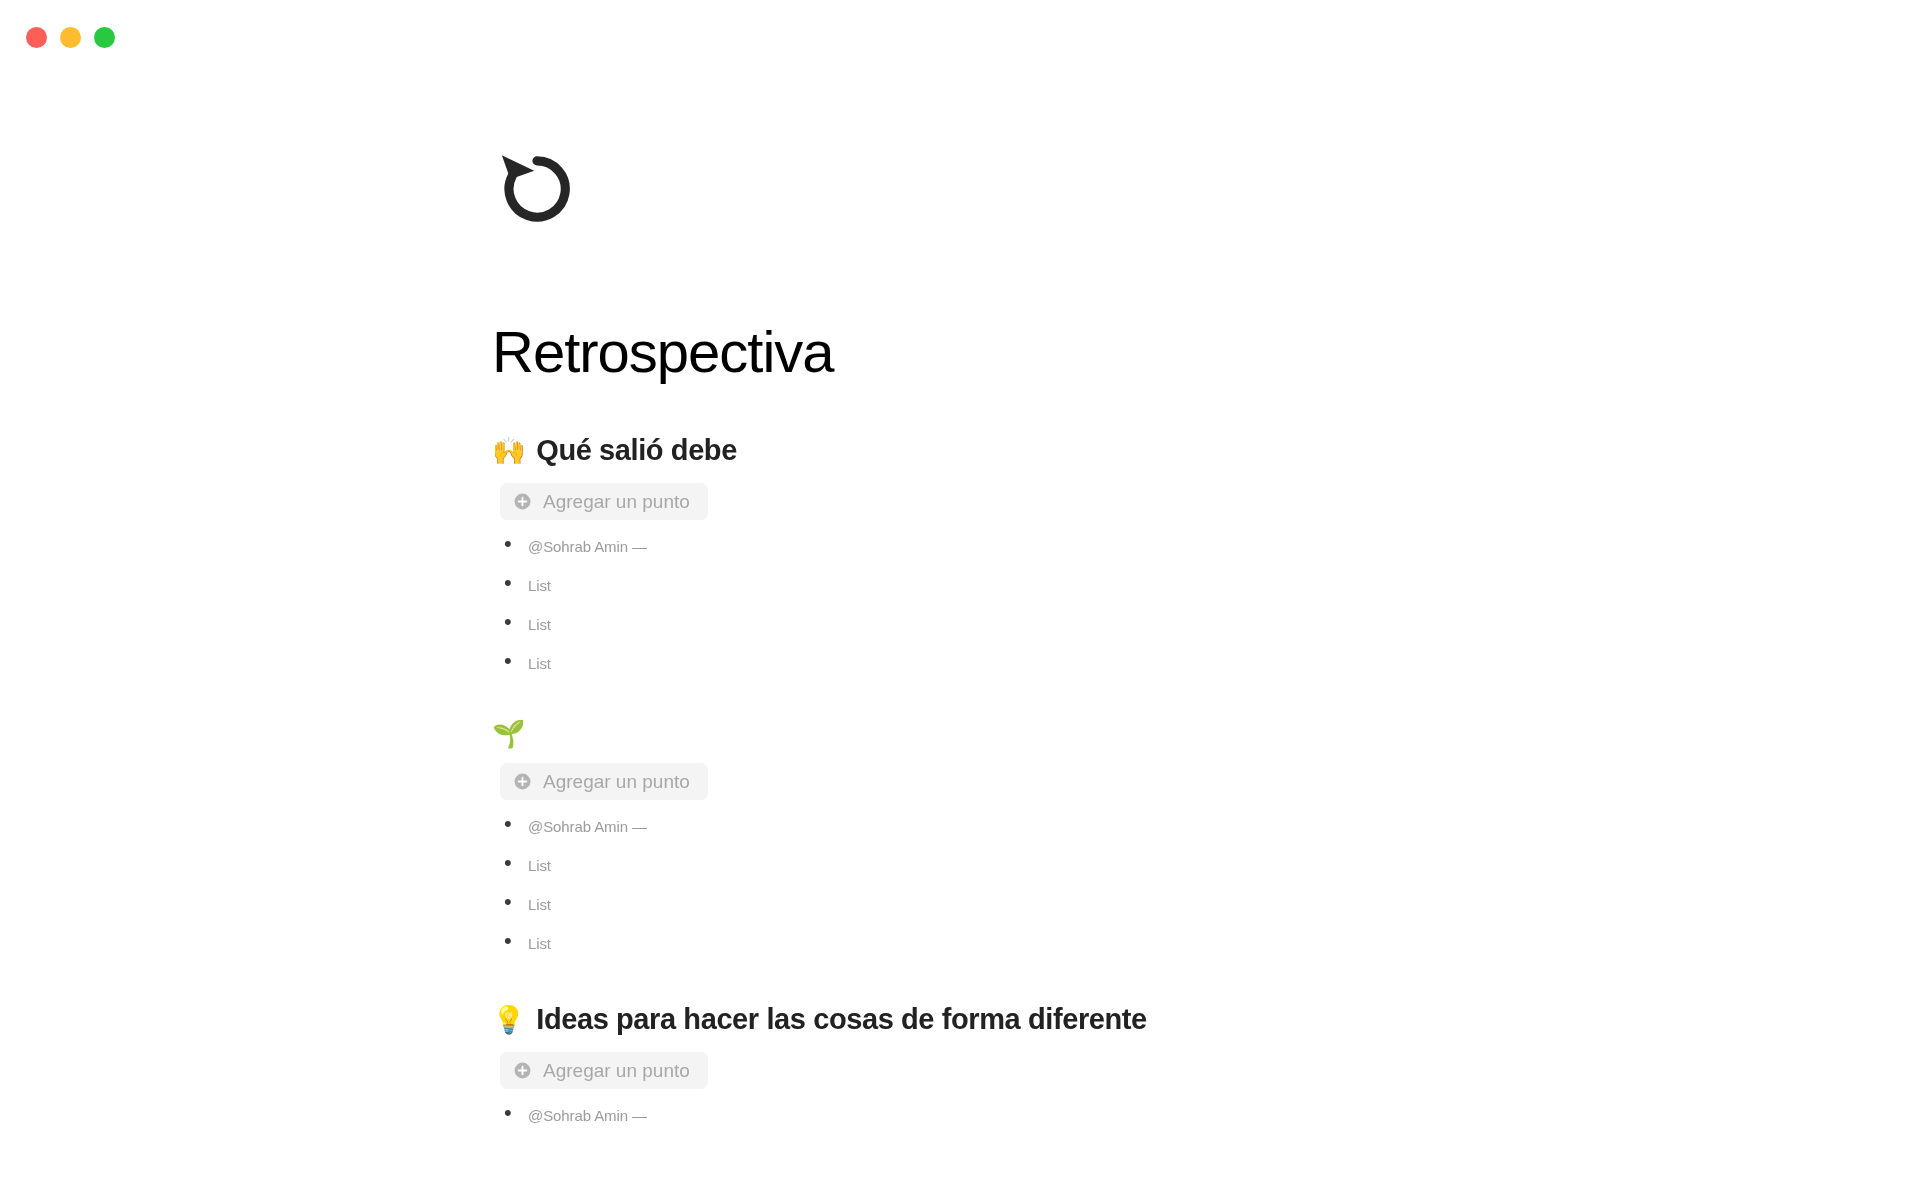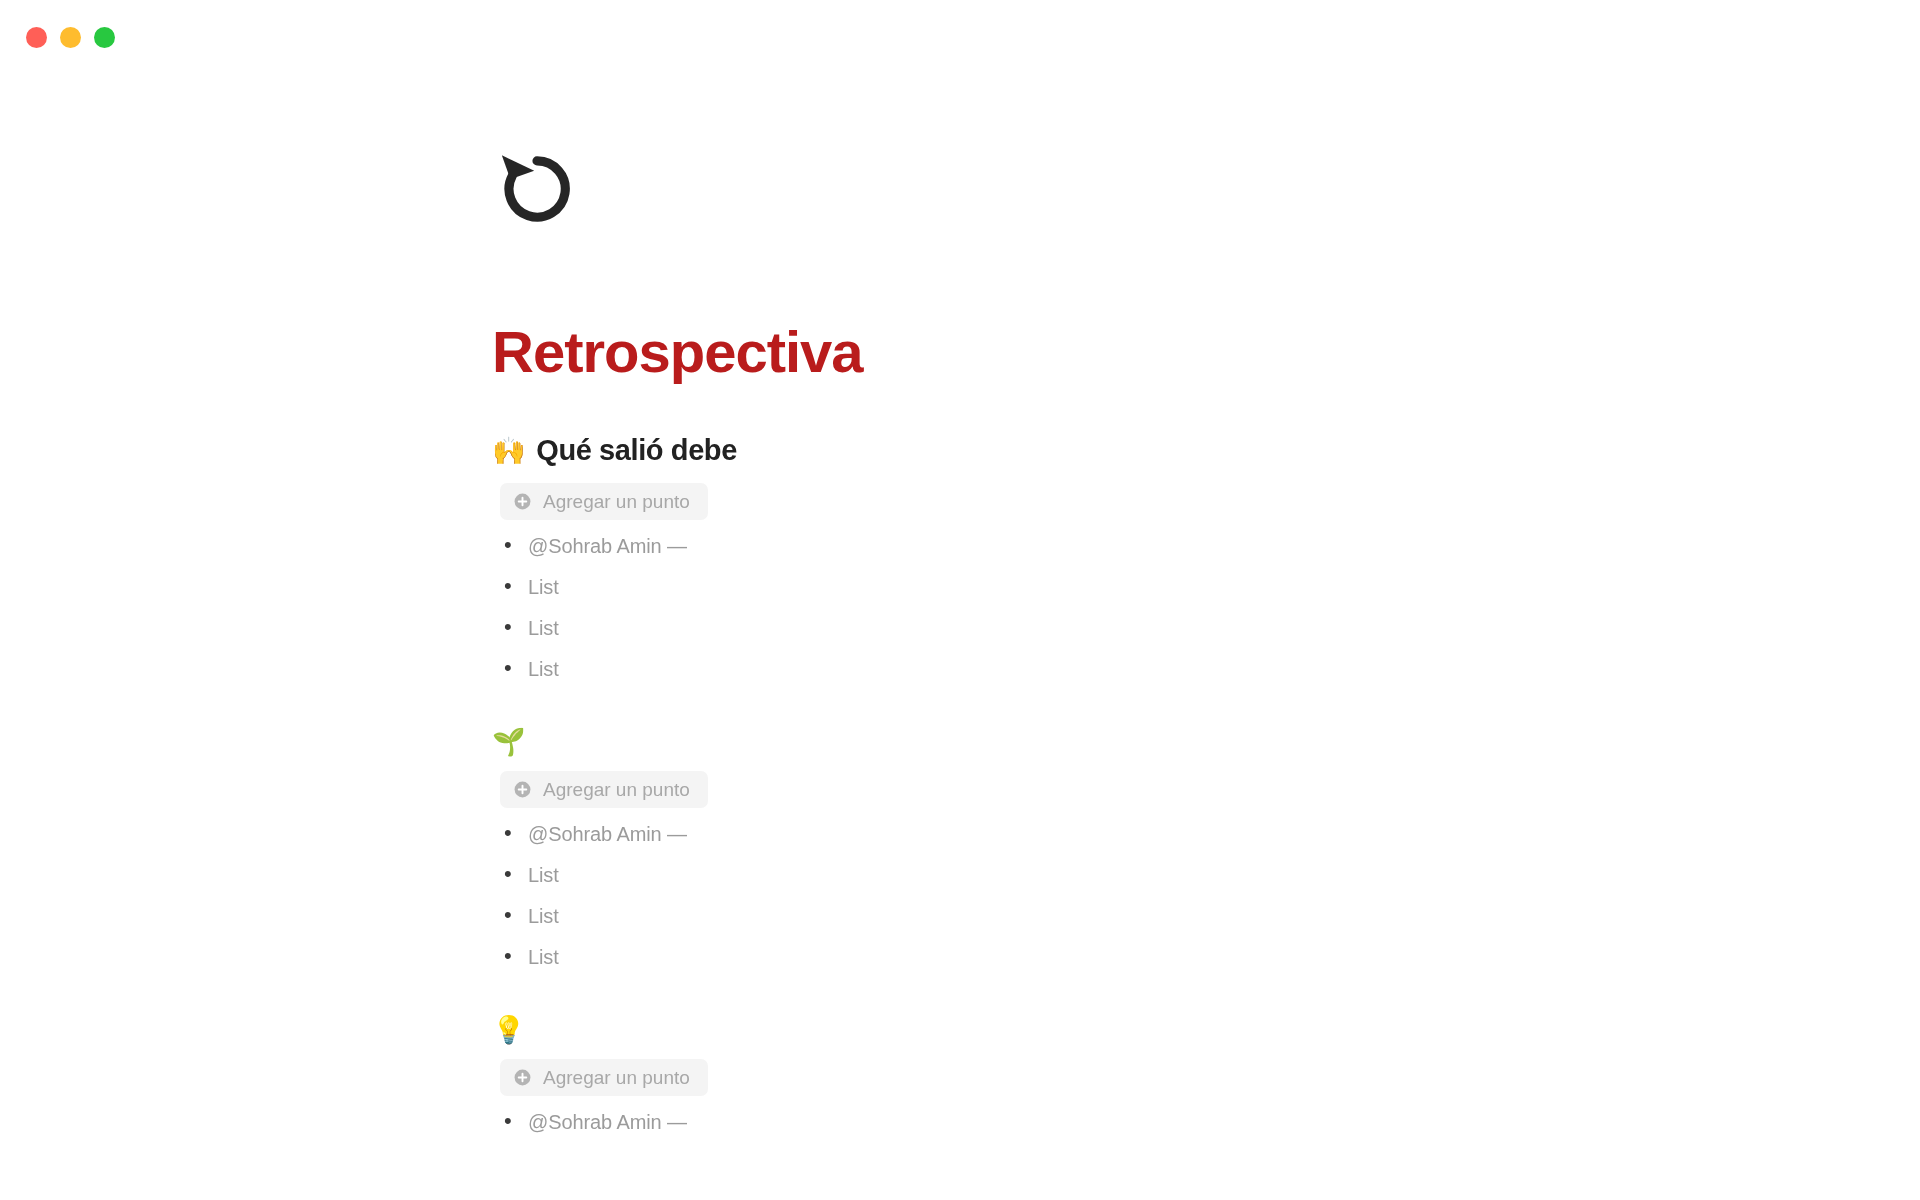--- a/index.html
+++ b/index.html
@@ -46,22 +46,22 @@
   .doc-icon {
     margin-top: 70px;
     width: 90px;
     height: 90px;
     color: #262626;
     display: block;
   }
 
   .doc-title {
     font-size: 58px;
-    font-weight: bold;
-    color: #b91c1c;
+    font-weight: normal;
+    color: #000000;
     letter-spacing: -1px;
     margin: 86px 0 0 0;
     line-height: 1.1;
   }
 
   .section {
     margin-top: 48px;
   }
   .section:first-of-type {
     margin-top: 56px;
@@ -125,21 +125,21 @@
     flex: 0 0 24px;
     text-align: left;
     color: #3a3a3a;
     font-size: 22px;
     line-height: 1;
     position: relative;
     top: -1px;
     margin-left: 12px;
   }
   .bullet-text {
-    font-size: 20px;
+    font-size: 15px;
     color: #9b9b9b;
     letter-spacing: -0.1px;
   }
   .bullet-text.mention {
     color: #9b9b9b;
   }
 </style>
 </head>
 <body>
 
@@ -225,20 +225,21 @@
       <li>
         <span class="bullet-dot">•</span>
         <span class="bullet-text">List</span>
       </li>
     </ul>
   </div>
 
   <div class="section">
     <h2 class="section-heading">
       <span class="section-emoji">💡</span>
+      <span>Ideas para hacer las cosas de forma diferente</span>
     </h2>
     <button class="add-point">
       <span class="plus-icon">
         <svg viewBox="0 0 24 24" width="19" height="19" aria-hidden="true">
           <circle cx="12" cy="12" r="10" fill="currentColor"></circle>
           <path d="M12 7.2 V16.8 M7.2 12 H16.8" stroke="#ffffff" stroke-width="2.4" stroke-linecap="round"></path>
         </svg>
       </span>
       <span class="add-point-label">Agregar un punto</span>
     </button>

